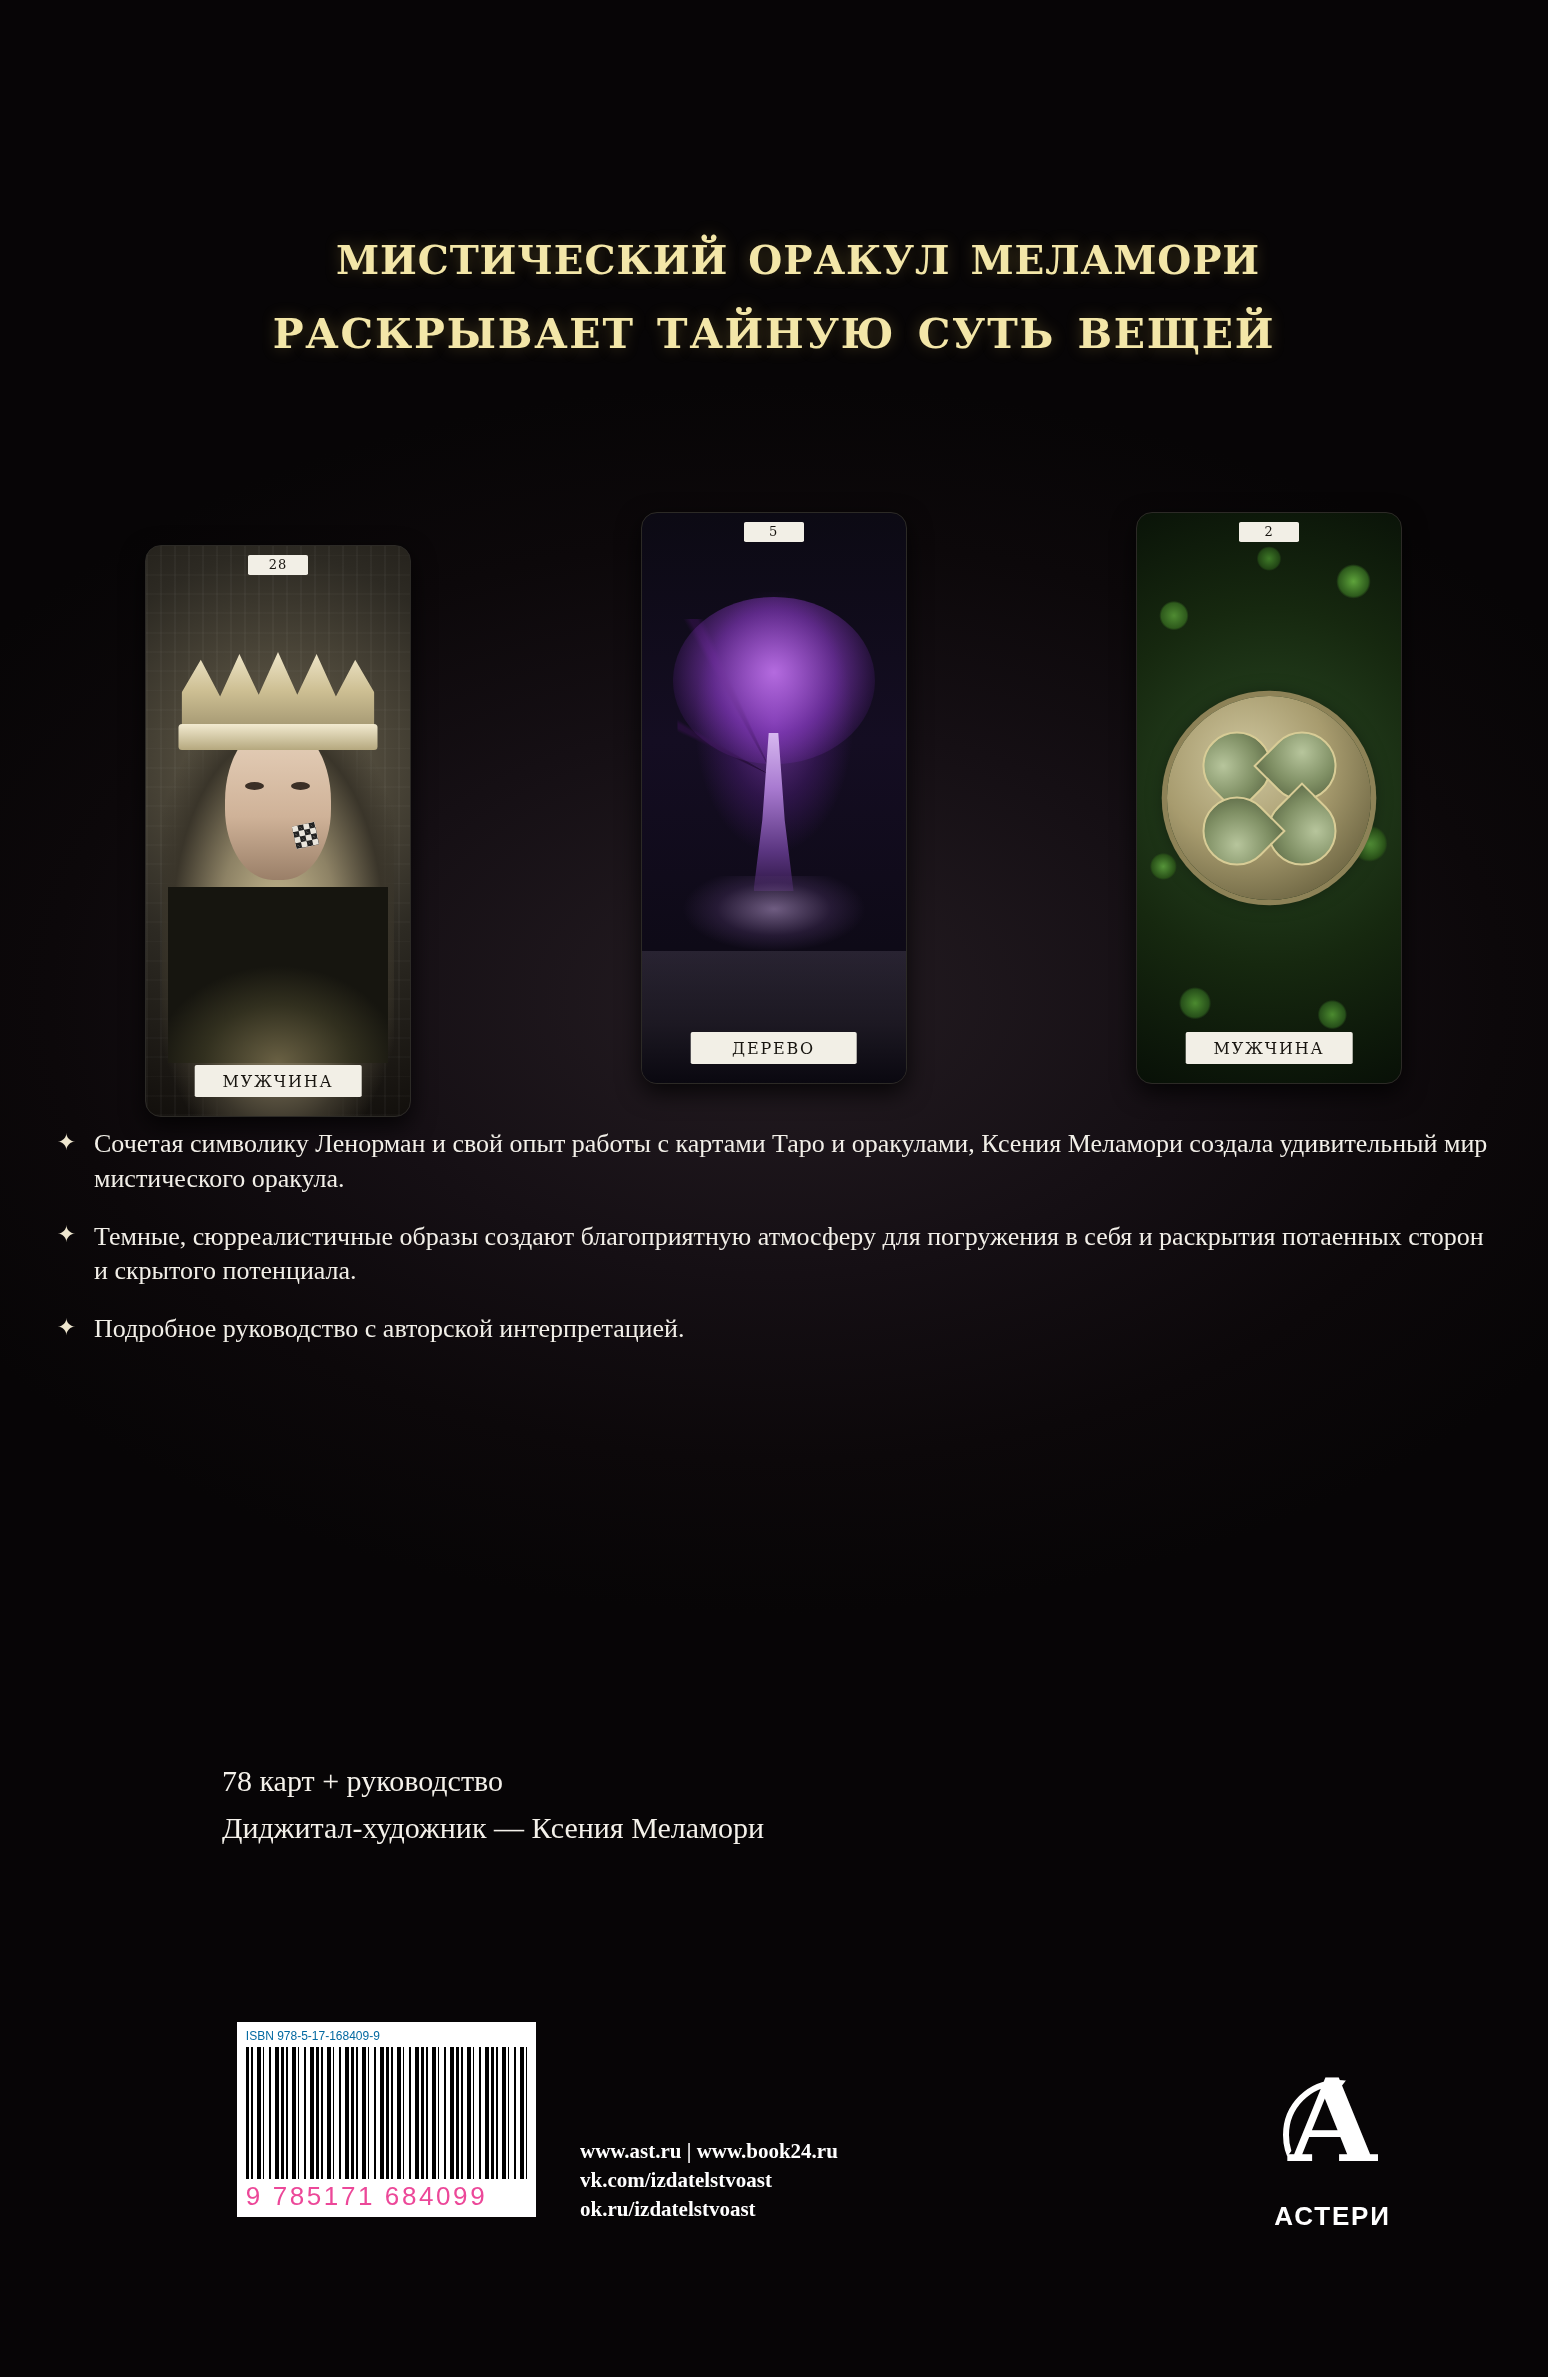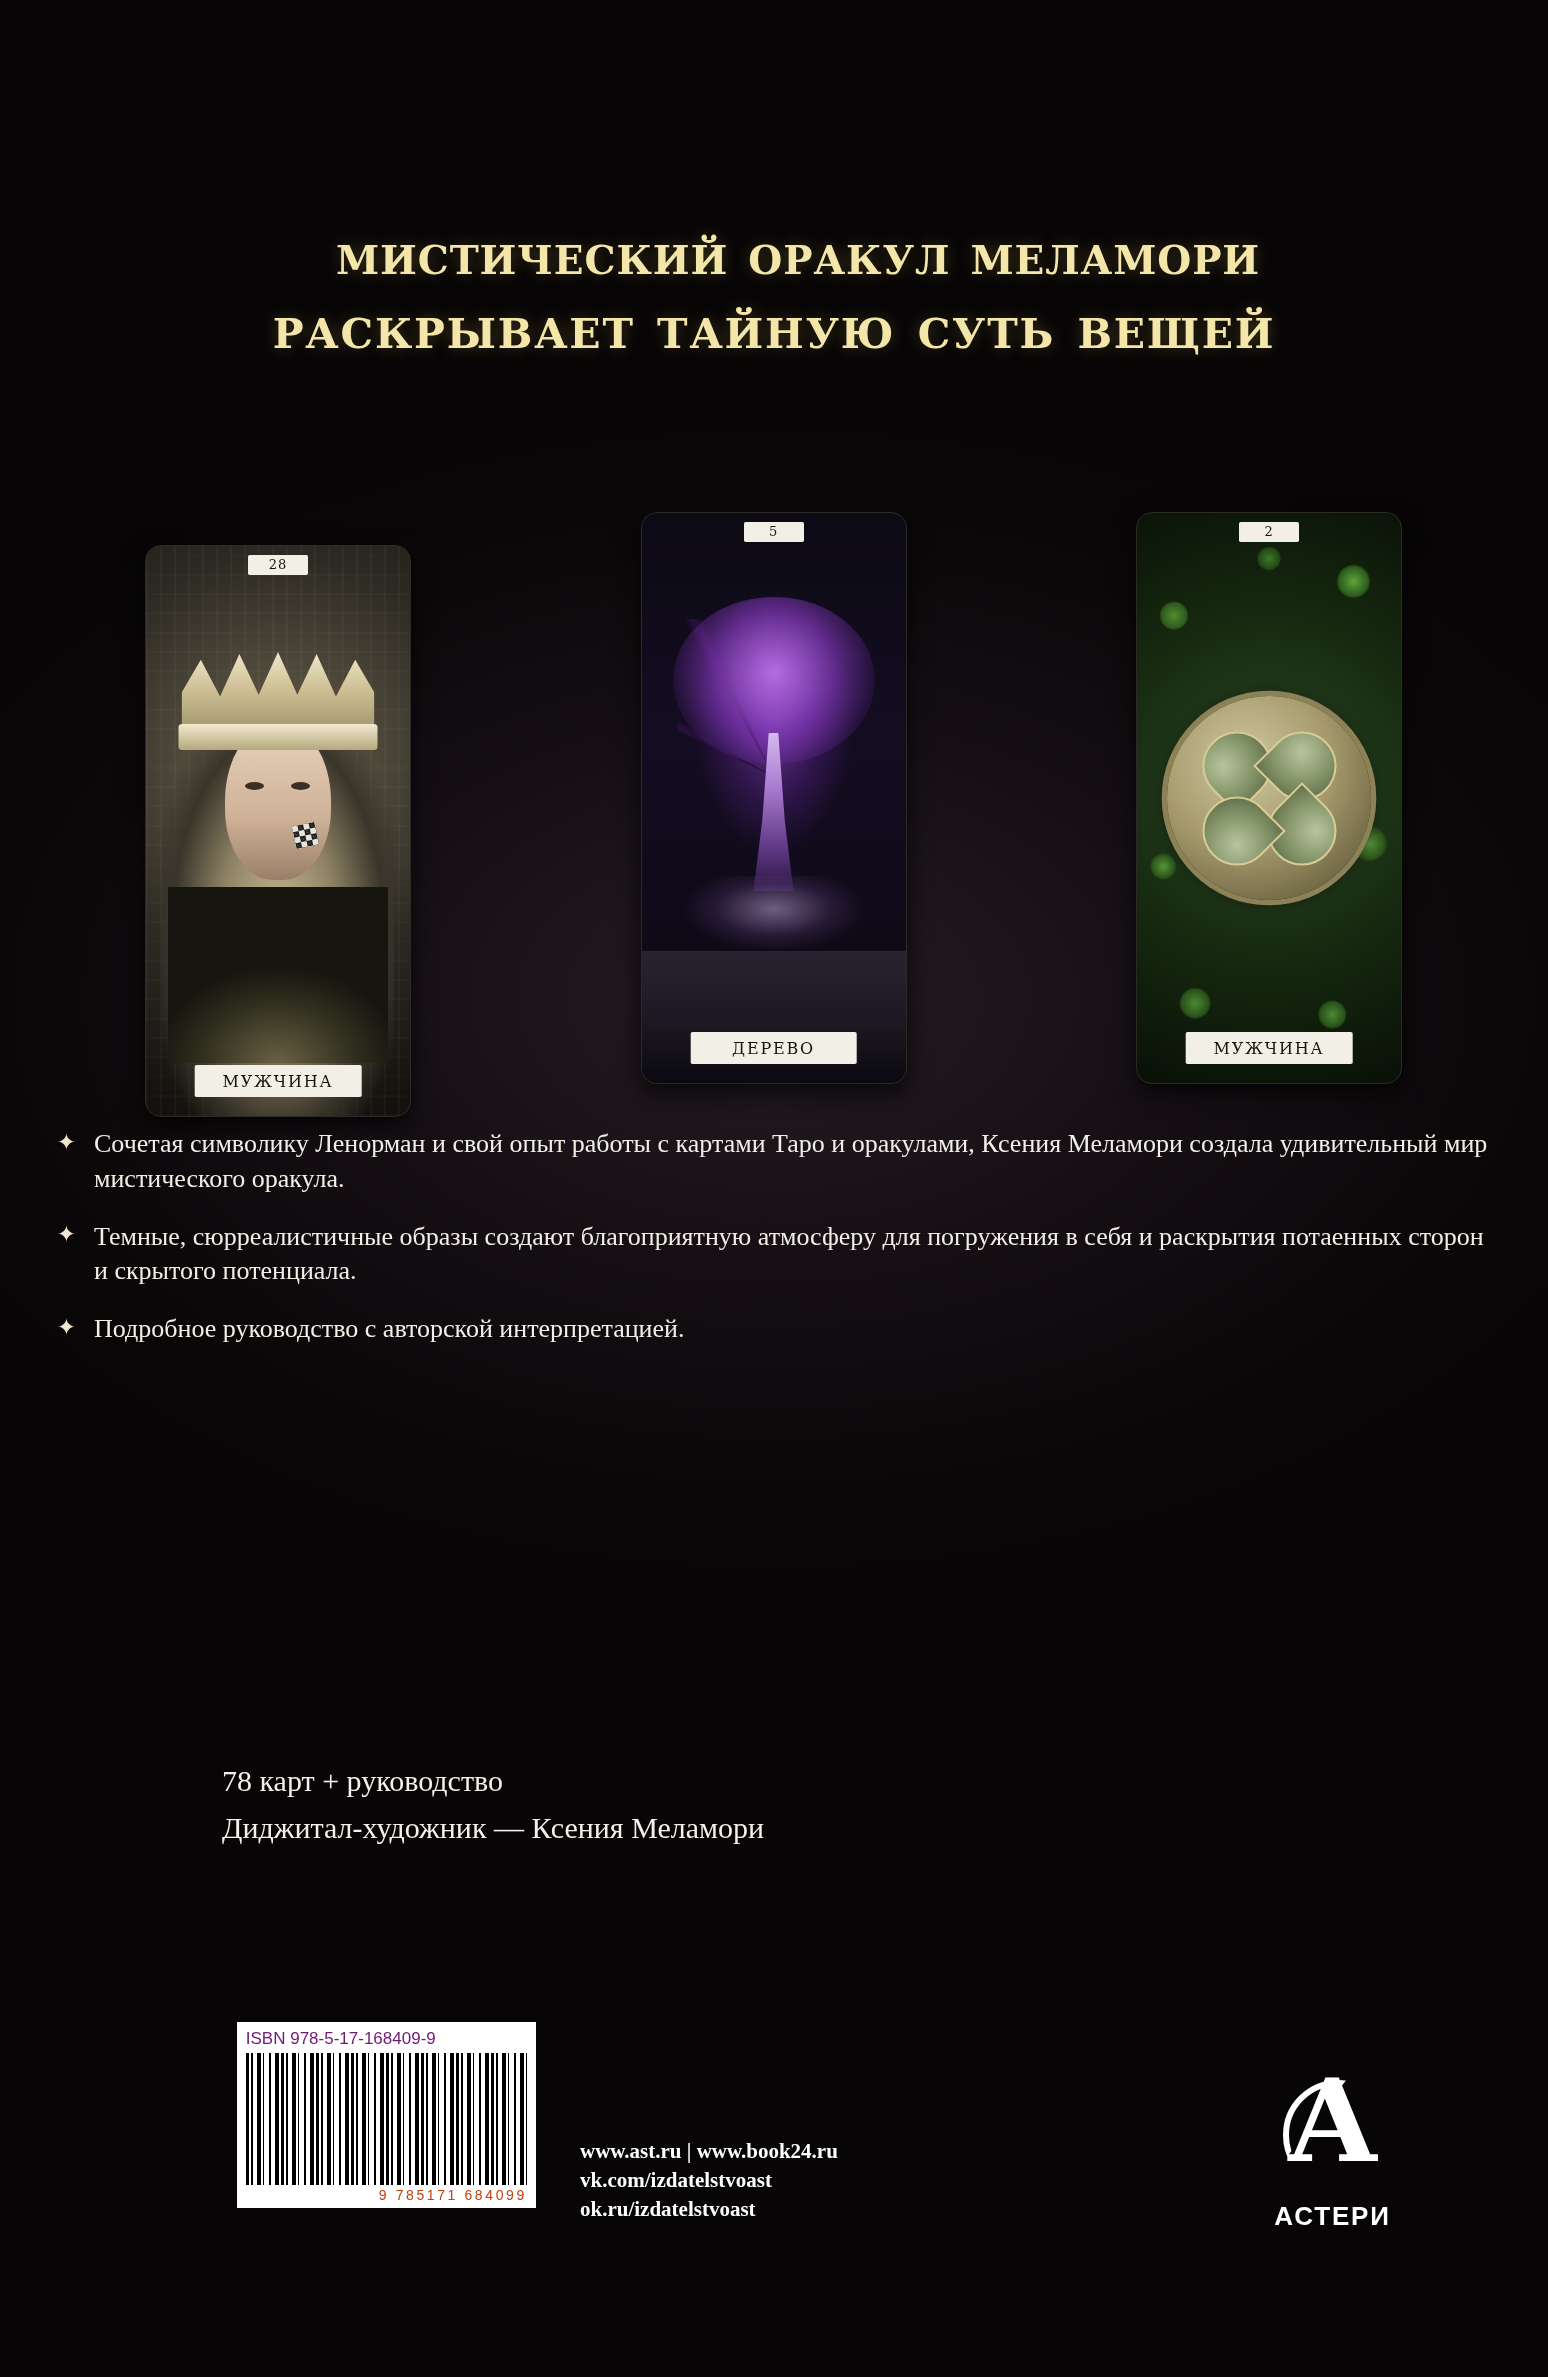--- a/index.html
+++ b/index.html
@@ -282,38 +282,38 @@
   .barcode-box {
     position: absolute;
     left: 237px;
     top: 2022px;
     width: 281px;
     background: #ffffff;
     padding: 7px 8.8px 5.3px 8.8px;
   }
   .isbn-text {
     font-family: "Liberation Sans", sans-serif;
-    font-size: 17px;
-    color: #701a75;
+    font-size: 12px;
+    color: #0369a1;
     margin-bottom: 3.5px;
   }
   .bars {
     height: 132px;
     background:
       repeating-linear-gradient(90deg,
         #000 0 2.6px, #fff 2.6px 5.3px, #000 5.3px 7px, #fff 7px 11.4px,
         #000 11.4px 15px, #fff 15px 16.7px, #000 16.7px 18.5px, #fff 18.5px 23px,
         #000 23px 24.6px, #fff 24.6px 29px, #000 29px 33px, #fff 33px 35px);
   }
   .barnum {
     font-family: "Liberation Sans", sans-serif;
-    font-size: 14px;
+    font-size: 26px;
     letter-spacing: 2.6px;
-    color: #c2410c;
-    text-align: right;
+    color: #ec4899;
+    text-align: left;
     margin-top: 2.6px;
   }
   .sites {
     position: absolute;
     left: 580px;
     top: 2137px;
     color: #ffffff;
     font-family: Liberation Serif, serif;
     font-size: 21px;
     font-weight: 700;

